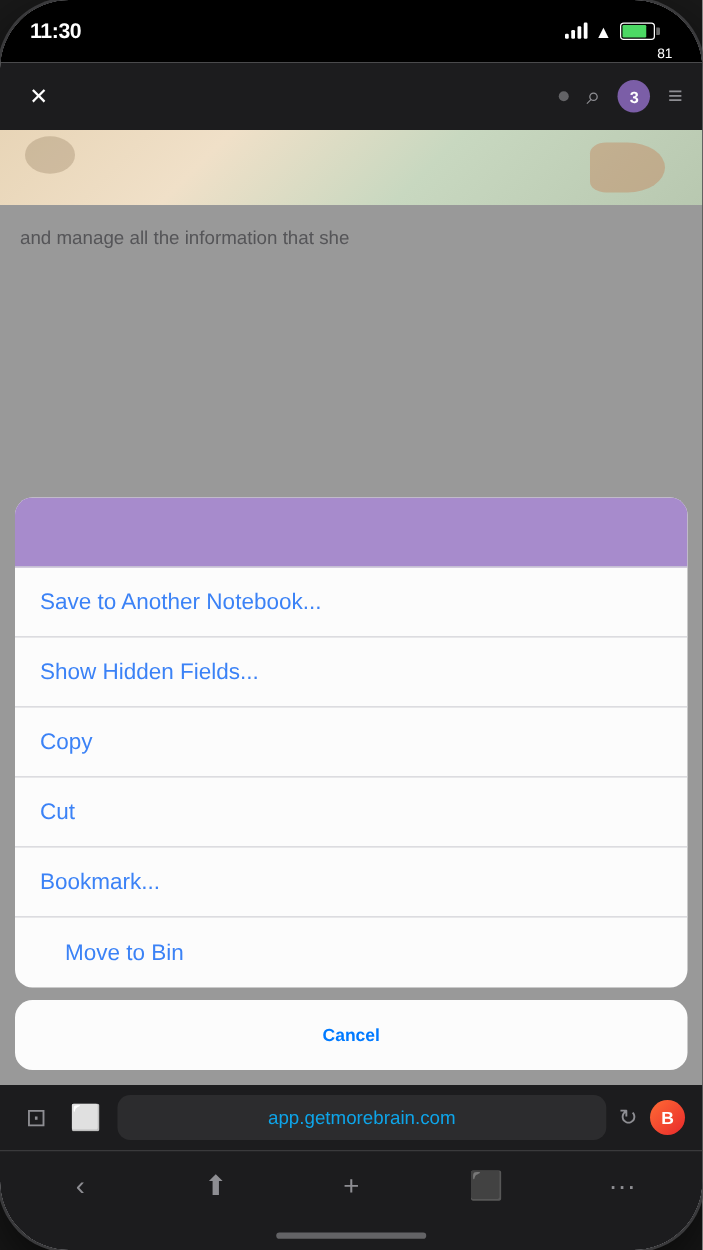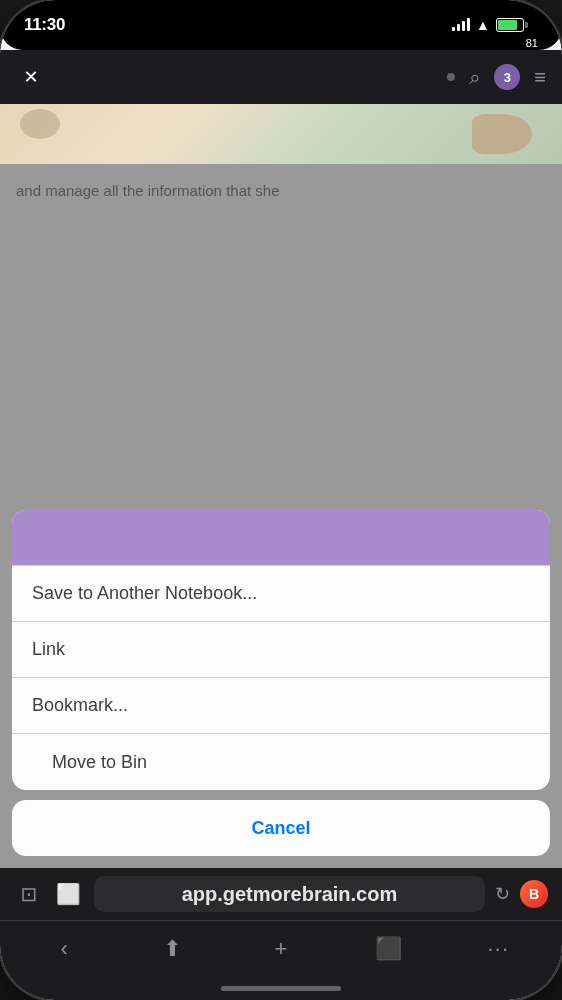--- a/index.html
+++ b/index.html
@@ -58,21 +58,20 @@
 
     
     .status-bar {
       background: #000;
       height: 50px;
       display: flex;
       align-items: center;
       justify-content: space-between;
       padding: 0 24px;
       flex-shrink: 0;
-      border-radius: 23px;
     }
 
     .status-time {
       color: #fff;
       font-size: 17px;
       font-weight: 600;
       letter-spacing: -0.3px;
     }
 
     .status-icons {
@@ -301,36 +300,36 @@
       border-bottom: none;
       padding-left: 40px;
     }
 
     .menu-item.highlighted {
       background: #a78bcc;
     }
 
     .menu-item-text {
       font-size: 18px;
-      color: #404040;
+      color: #3b82f6;
       font-weight: 400;
     }
 
     .cancel-button {
       background: rgba(255,255,255,0.97);
       border-radius: 14px;
       height: 56px;
       display: flex;
       align-items: center;
       justify-content: center;
       cursor: pointer;
     }
 
     .cancel-text {
-      font-size: 18px;
+      font-size: 14px;
       font-weight: 600;
       color: #007aff;
     }
 
     
     .browser-bar {
       background: #1c1c1e;
       height: 52px;
       display: flex;
       align-items: center;
@@ -351,23 +350,22 @@
       background: #2c2c2e;
       border-radius: 10px;
       height: 36px;
       display: flex;
       align-items: center;
       justify-content: center;
       gap: 6px;
     }
 
     .url-text {
-      color: #e5e5e5;
-      font-size: 20px;
-      font-weight: bold;
+      color: #0ea5e9;
+      font-size: 15px;
     }
 
     .reload-icon {
       color: #8e8e93;
       font-size: 18px;
     }
 
     .brave-icon {
       width: 28px;
       height: 28px;
@@ -468,29 +466,35 @@
           <div class="action-sheet-menu">
 
             <div class="menu-item highlighted">
               
             </div>
 
             <div class="menu-item">
               <span class="menu-item-text">Save to Another Notebook...</span>
             </div>
 
-
-
-
-
-
             <div class="menu-item">
-              <span class="menu-item-text">Link</span>
-            </div>
-
+              <span class="menu-item-text">Show Hidden Fields...</span>
+            </div>
+
+
+
+
+
+            <div class="menu-item">
+              <span class="menu-item-text">Copy</span>
+            </div>
+
+            <div class="menu-item">
+              <span class="menu-item-text">Cut</span>
+            </div>
 
 
             <div class="menu-item">
               <span class="menu-item-text">Bookmark...</span>
             </div>
 
             <div class="menu-item">
               <span class="menu-item-text">Move to Bin</span>
             </div>
 

